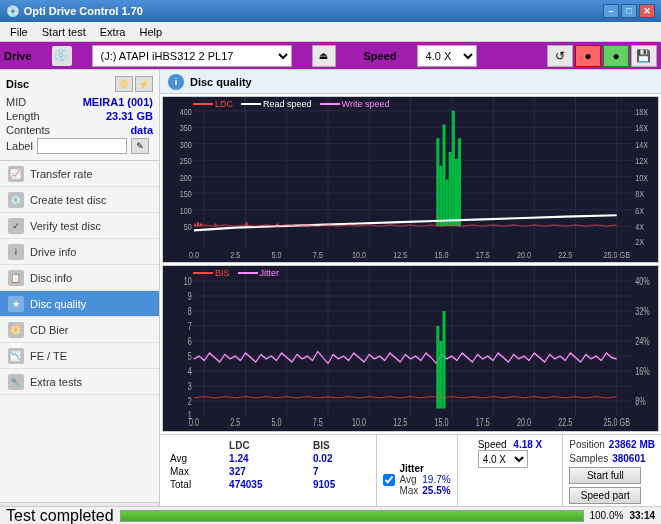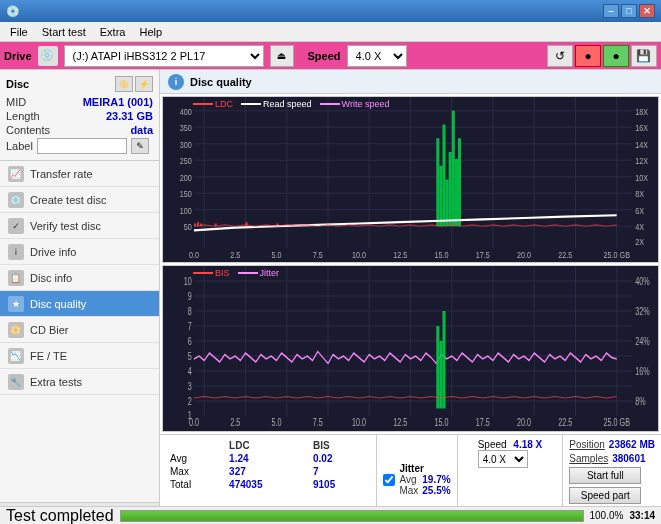--- a/index.html
+++ b/index.html
@@ -41,27 +41,27 @@
       gap: 2px;
     }
     .menu-item {
       padding: 2px 6px;
       font-size: 11px;
       cursor: pointer;
     }
 
     
     .drive-bar {
-      background: #ec4899;
+      background: #a21caf;
       border-bottom: 1px solid #ccc;
       height: 28px;
       display: flex;
       align-items: center;
       padding: 0 4px;
-      gap: 6px;
+      gap: 20px;
     }
     .drive-label { font-size: 11px; font-weight: bold; }
     .drive-select {
       background: white;
       border: 1px solid #aaa;
       height: 22px;
       font-size: 11px;
       padding: 0 4px;
       width: 200px;
     }
@@ -294,21 +294,21 @@
     .right-section {
       padding: 4px 6px;
       border-left: 1px solid #ccc;
       display: flex;
       flex-direction: column;
       gap: 3px;
       font-size: 10px;
       align-items: flex-start;
     }
     .position-row { display: flex; gap: 4px; align-items: center; }
-    .pos-label { color: #333; text-decoration: underline; }
+    .pos-label { color: #333; }
     .pos-val { color: #0000cc; font-weight: bold; }
     .start-btn {
       background: linear-gradient(to bottom, #f5f5f5, #d8d8d8);
       border: 1px solid #999;
       padding: 2px 8px;
       font-size: 10px;
       cursor: pointer;
       width: 72px;
     }
     .speed-dropdown-small {
@@ -318,20 +318,21 @@
       height: 18px;
       width: 50px;
     }
   </style>
 </head>
 <body>
 
 <div class="title-bar">
   <div class="title-bar-left">
     <span>💿</span>
+    <span>Opti Drive Control 1.70</span>
   </div>
   <div class="title-bar-controls">
     <div class="title-btn">–</div>
     <div class="title-btn">□</div>
     <div class="title-btn close">✕</div>
   </div>
 </div>
 
 <div class="menu-bar">
   <div class="menu-item">File</div>
@@ -642,21 +643,21 @@
       </div>
 
       <div class="jitter-section">
         <input type="checkbox" class="jitter-check" checked="" style="">
         <div>
           <div style="font-size:10px; font-weight:bold;">Jitter</div>
           <table style="font-size:10px; border-collapse:collapse;">
             <tbody>
                 <tr>
               <td style="color:#333;">Avg</td>
-              <td class="blue" style="color:#0000cc; font-weight:bold; padding-left:4px;">19.7%</td>
+              <td class="blue" style="color:#0000cc; font-weight:normal; padding-left:4px;">19.7%</td>
             </tr>
             <tr>
               <td style="color:#333;">Max</td>
               <td class="blue" style="color:#0000cc; font-weight:bold; padding-left:4px;">25.5%</td>
             </tr>
           </tbody>
             </table>
         </div>
       </div>
 

